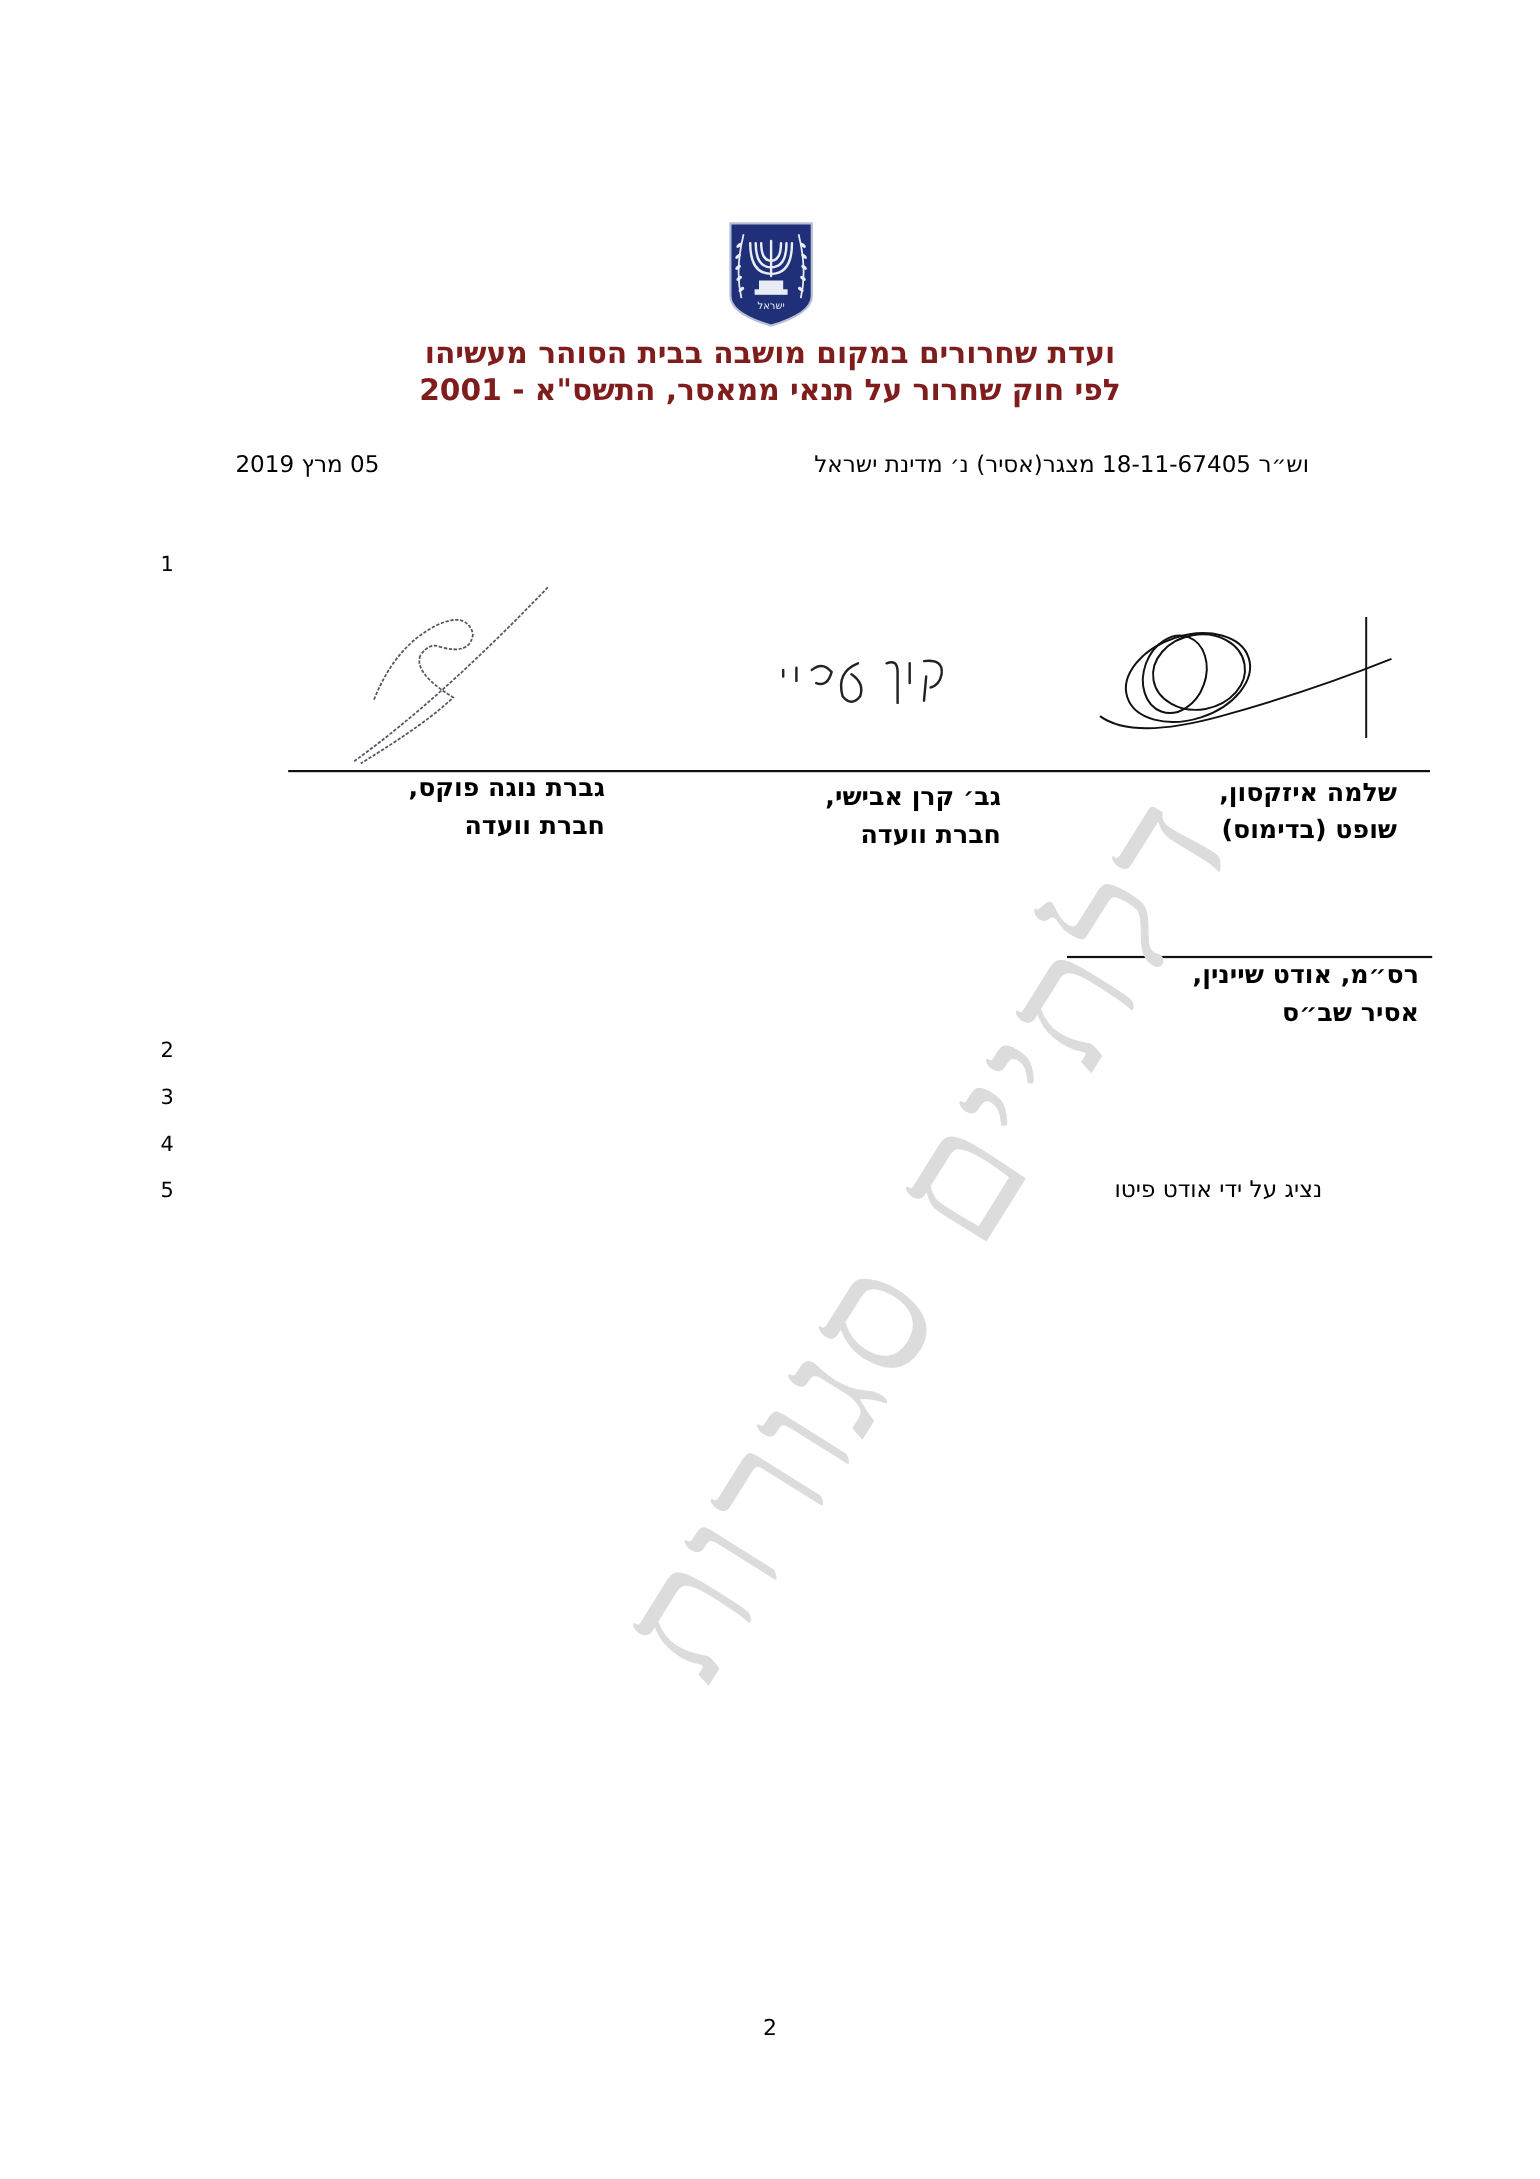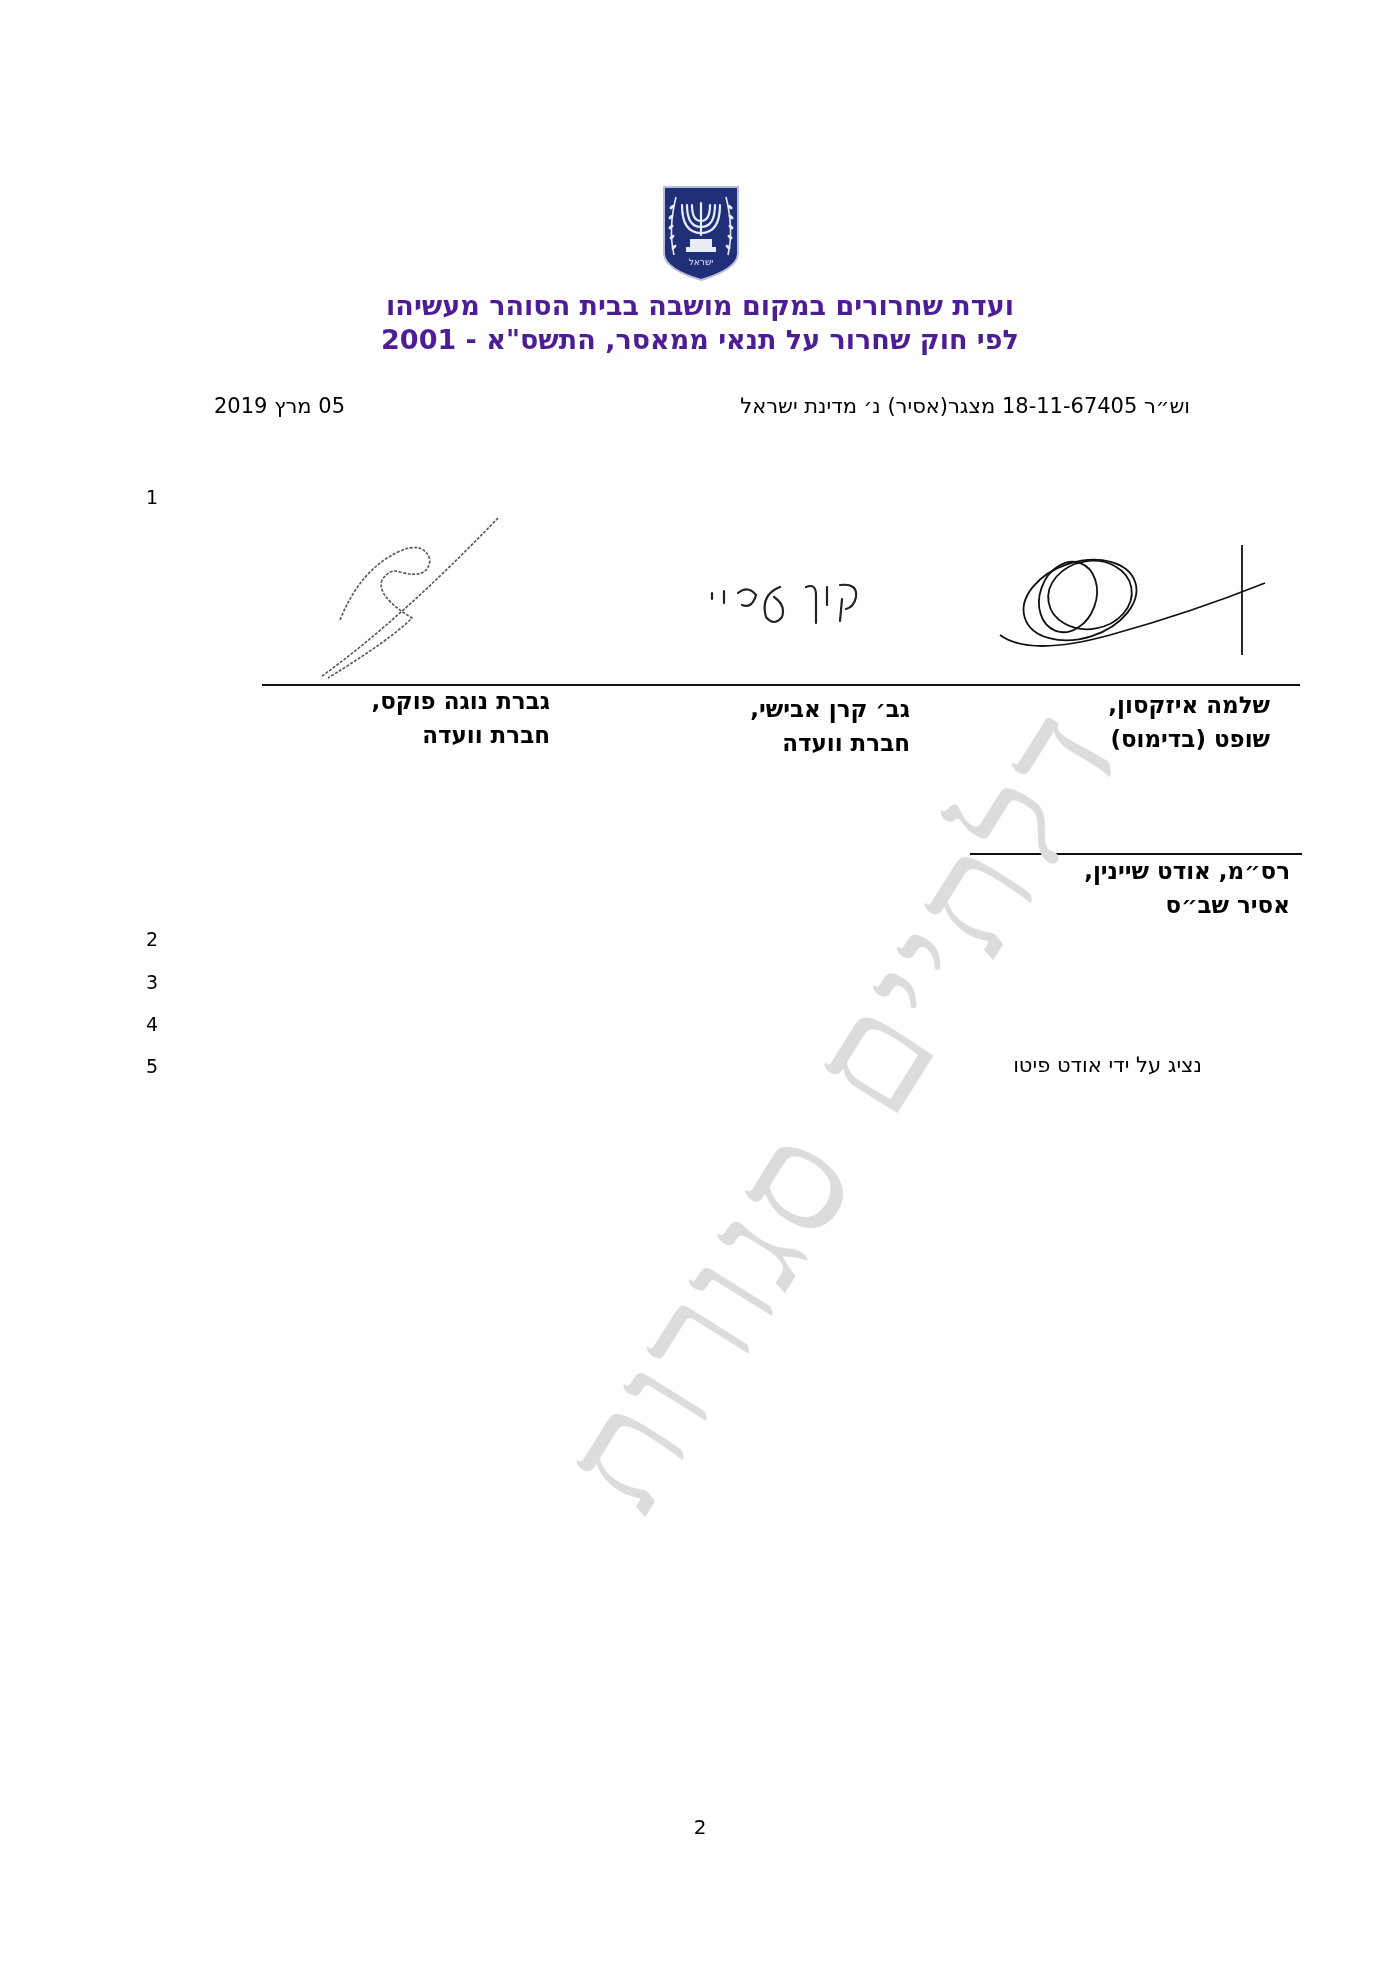--- a/index.html
+++ b/index.html
@@ -1,23 +1,23 @@
 <!DOCTYPE html>
 <html><head>
 <meta charset="utf-8">
 <style>
   html, body { margin: 0; padding: 0; background: #ffffff; }
   body { width: 1400px; height: 1981px; position: relative; overflow: hidden;
          font-family: "DejaVu Sans", "Liberation Sans", sans-serif; color: #000; }
-  .page { position: absolute; left: 0; top: 0; width: 1400px; height: 1867px; }
+  .page { position: absolute; left: 0; top: 16px; width: 1400px; height: 1867px; }
 
   .emblem { position: absolute; left: 660px; top: 183px; width: 82px; height: 100px; }
 
   .title { position: absolute; left: 200px; width: 1000px; text-align: center;
-           direction: rtl; font-weight: bold; font-size: 27px; color: #4c1d95; }
+           direction: rtl; font-weight: bold; font-size: 27px; color: #7f1d1d; }
   .title.l1 { top: 290px; }
   .title.l2 { top: 324px; }
 
   .meta-case { position: absolute; right: 210px; top: 394px; direction: rtl;
                font-weight: normal; font-size: 21px; }
   .meta-date { position: absolute; left: 214px; top: 394px; direction: rtl;
                font-weight: normal; font-size: 21px; }
 
   .line-num { position: absolute; left: 146px; font-size: 19px; font-family: "DejaVu Sans", sans-serif; }
 

